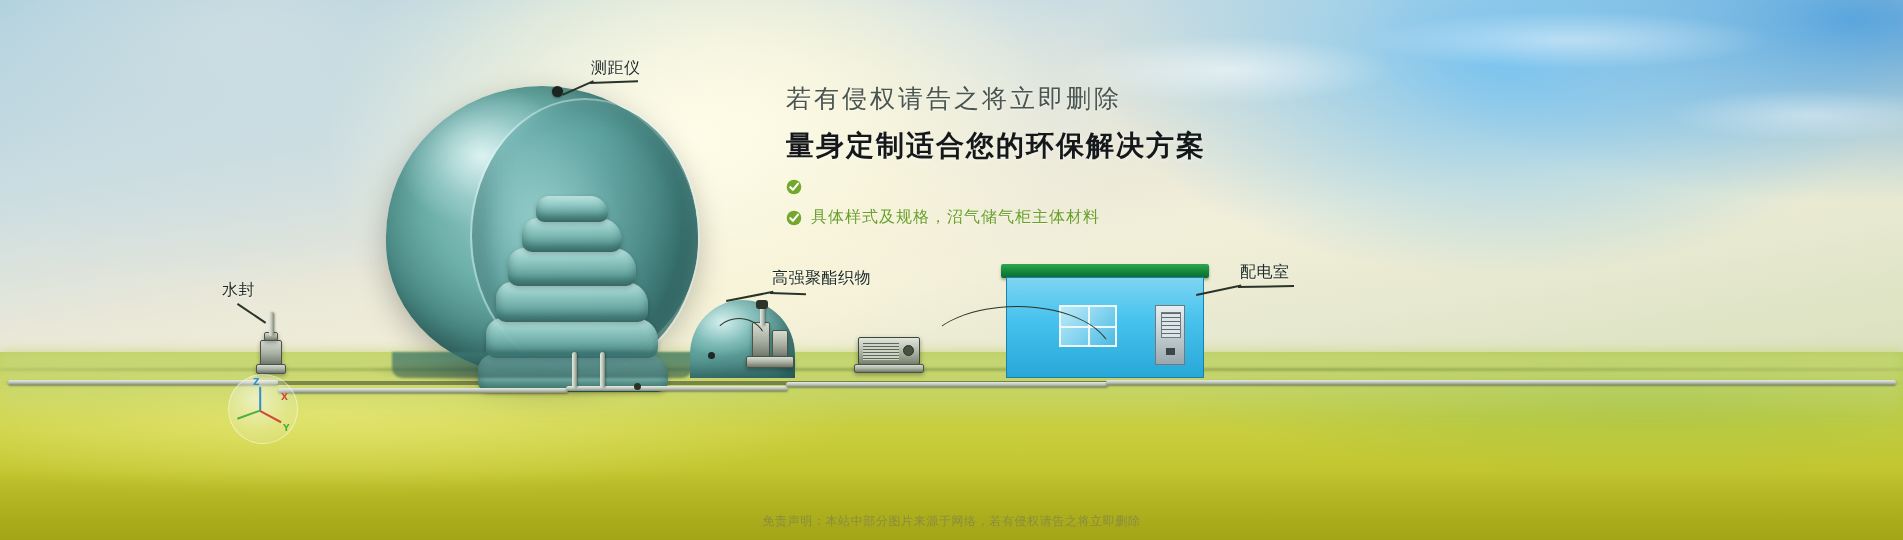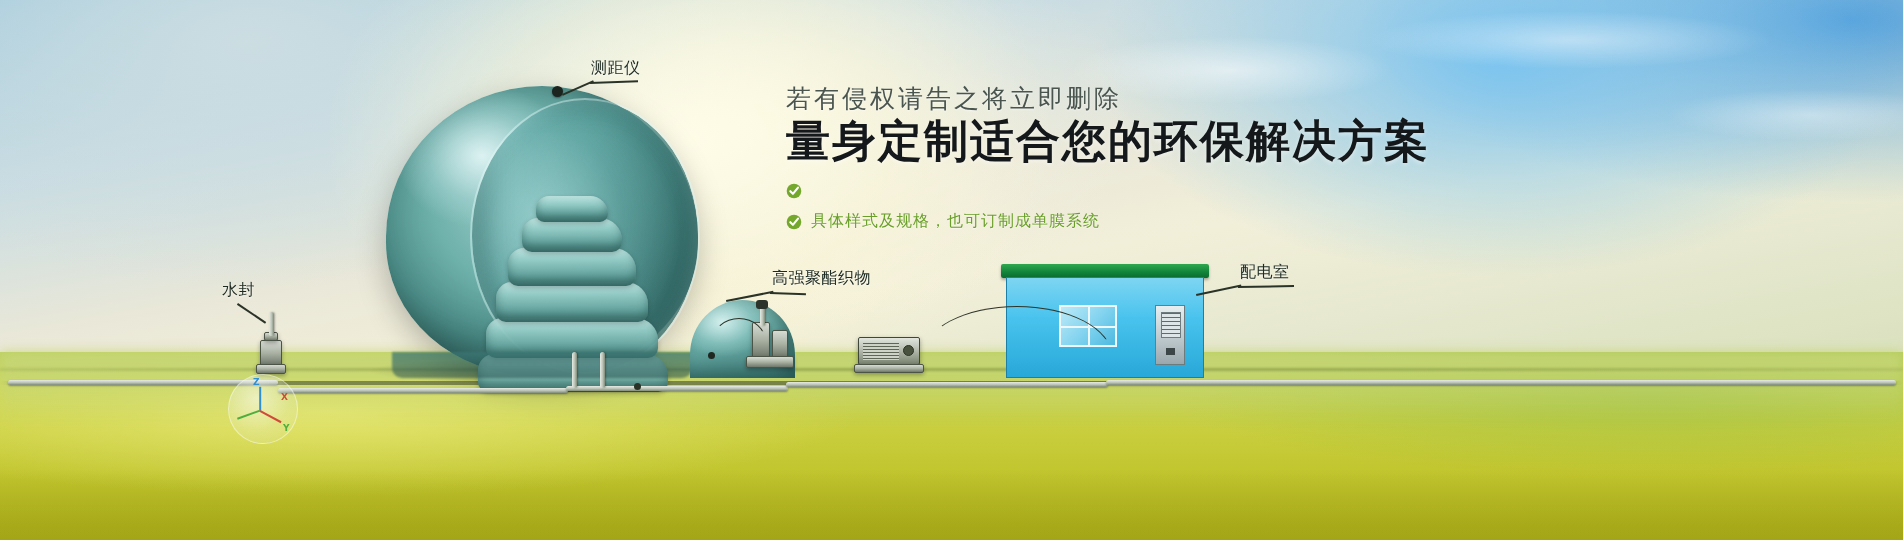--- a/index.html
+++ b/index.html
@@ -211,22 +211,22 @@
   .gz-axis { position:absolute; transform-origin:0 50%; height:1.6px; }
   .gz-t { position:absolute; font-size:9px; font-weight:bold; }
 
   
   .textblock { position:absolute; left:786px; top:82px; width:740px; }
   .subhead {
     font-size:25px; color:#4a5550; letter-spacing:3px; font-weight:400;
     text-shadow:0 1px 2px rgba(255,255,255,0.6);
   }
   .headline {
-    margin-top:1px;
-    font-size:44px; font-weight:bold; color:#14181a; letter-spacing:2px; line-height:1.12;
+    margin-top:15px;
+    font-size:28px; font-weight:bold; color:#14181a; letter-spacing:2px; line-height:1.12;
     text-shadow:0 2px 4px rgba(255,255,255,0.45);
   }
   .bullets { margin-top:18px; }
   .bullet { display:flex; align-items:center; margin-bottom:12px; }
   .check {
     width:16px; height:16px; margin-right:9px; flex:0 0 auto;
     display:inline-block; position:relative;
   }
   .check svg { display:block; }
   .bullet-text {
@@ -369,19 +369,20 @@
       </div>
 
 
       <div class="bullet">
         <span class="check">
           <svg width="16" height="16" viewBox="0 0 16 16">
             <circle cx="8" cy="8" r="7.3" fill="#74a82c"></circle>
             <path d="M4.3 8.2 L6.9 10.8 L12 4.6" stroke="#ffffff" stroke-width="2.1" fill="none" stroke-linecap="round" stroke-linejoin="round"></path>
           </svg>
         </span>
-        <span class="bullet-text">具体样式及规格，也可订制成单膜系统</span>
+        <span class="bullet-text">具体样式及规格，沼气储气柜主体材料</span>
       </div>
     </div>
   </div>
 
+  <div class="disclaimer">免责声明：本站中部分图片来源于网络，若有侵权请告之将立即删除</div>
 
 </div>
 
 </body></html>

